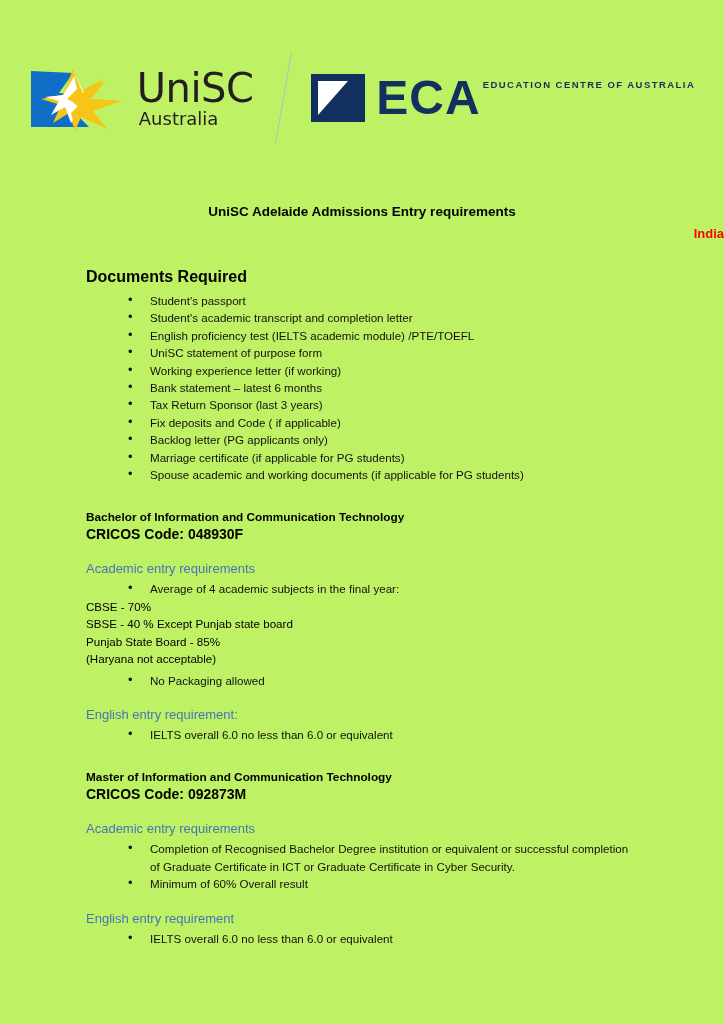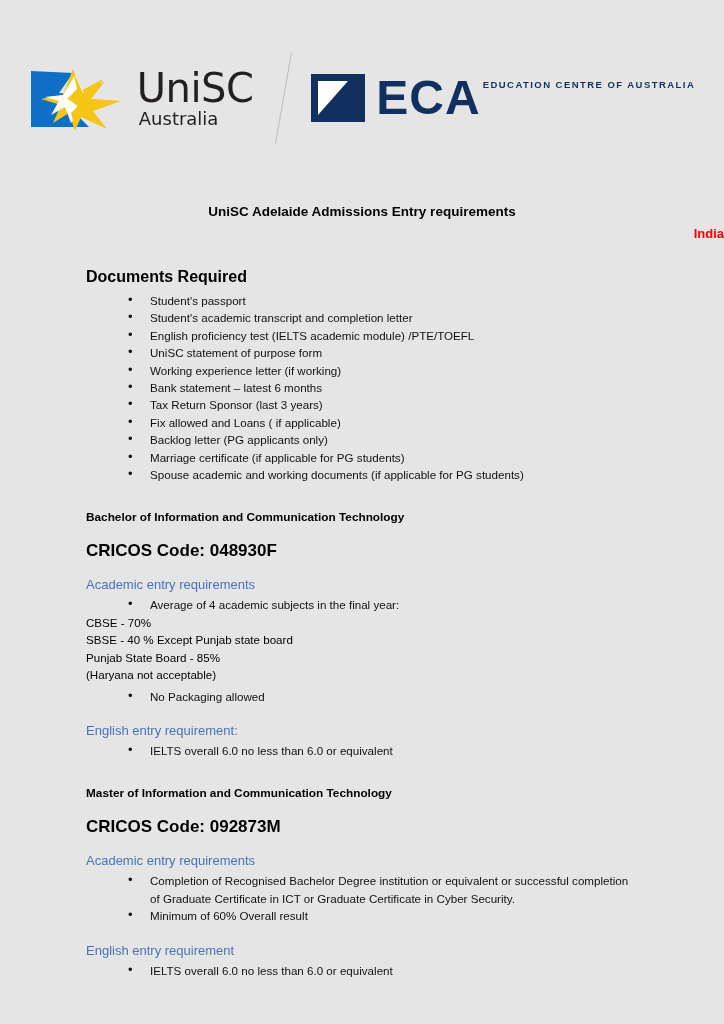--- a/index.html
+++ b/index.html
@@ -11,21 +11,21 @@
     width: 724px;
     height: 1024px;
     font-family: "Liberation Sans", sans-serif;
     color: #000000;
     position: relative;
     overflow: hidden;
   }
   .page {
     width: 724px;
     height: 1024px;
-    background: #e5e5e5;
+    background: #bef264;
     position: relative;
     box-sizing: border-box;
   }
   
   .logo-band {
     display: flex;
     align-items: center;
     justify-content: center;
     gap: 0px;
     padding-top: 52px;
@@ -137,24 +137,23 @@
     top: -1px;
     font-size: 13px;
   }
   .program-block { margin-top: 26px; }
   .program-title {
     font-size: 11.8px;
     font-weight: bold;
     line-height: 17px;
   }
   .program-code {
-    font-size: 17px;
+    font-size: 14px;
     font-weight: bold;
     line-height: 17px;
-    margin-top: 16px;
   }
   .blue-head {
     color: #4a72b8;
     font-size: 13px;
     margin-top: 18px;
     margin-bottom: 2px;
   }
   .plain-line {
     font-size: 11.6px;
     line-height: 17.4px;
@@ -207,21 +206,21 @@
 
     <div class="section-head">Documents Required</div>
     <ul class="bullets">
       <li>Student's passport</li>
       <li>Student's academic transcript and completion letter</li>
       <li>English proficiency test (IELTS academic module) /PTE/TOEFL</li>
       <li>UniSC statement of purpose form</li>
       <li>Working experience letter (if working)</li>
       <li>Bank statement – latest 6 months</li>
       <li>Tax Return Sponsor (last 3 years)</li>
-      <li>Fix allowed and Loans ( if applicable)</li>
+      <li>Fix deposits and Code ( if applicable)</li>
       <li>Backlog letter (PG applicants only)</li>
       <li>Marriage certificate (if applicable for PG students)</li>
       <li>Spouse academic and working documents (if applicable for PG students)</li>
     </ul>
 
     <div class="program-block">
       <div class="program-title">Bachelor of Information and Communication Technology</div>
       <div class="program-code">CRICOS Code: 048930F</div>
 
       <div class="blue-head">Academic entry requirements</div>

